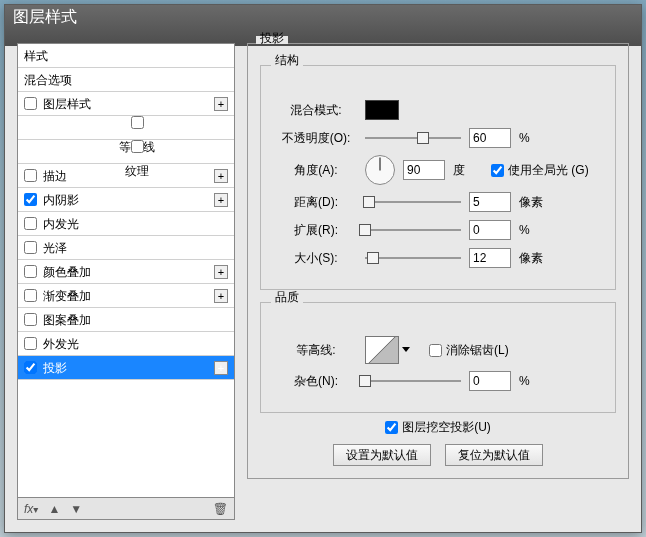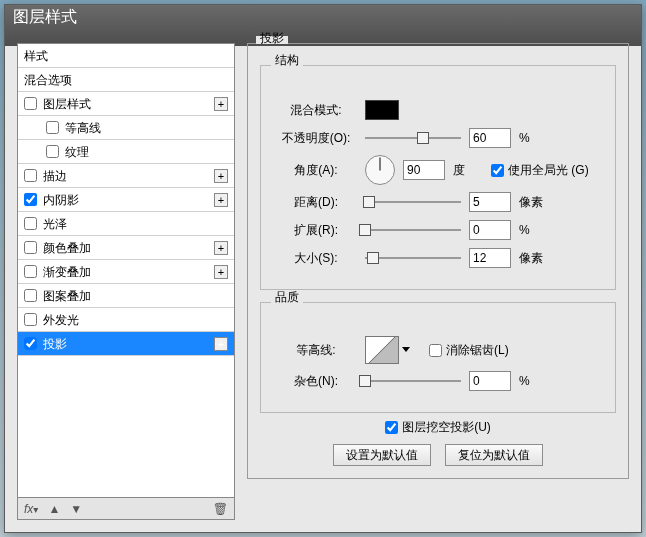--- a/index.html
+++ b/index.html
@@ -4,21 +4,21 @@
 <style>
   * { box-sizing: border-box; margin: 0; padding: 0; }
   body { font-family: "Microsoft YaHei", SimSun, sans-serif; font-size: 12px; background: linear-gradient(180deg,#7fa6bc 0,#9ab8c7 200px,#b0c5d0 400px,#c0d0d8 100%); width:646px; height:537px; position:relative; user-select:none; }
   .win { position:absolute; left:4px; top:4px; right:4px; bottom:4px; background:#e8e8e8; border:1px solid #5b5b5b; box-shadow:0 3px 12px rgba(0,0,0,.35); }
   .titlebar { background:linear-gradient(#6a6a6a,#4d4d4d); color:#fff; height:41px; line-height:24px; padding:0 8px; font-size:16px; }
   .body { position:absolute; top:24px; left:0; right:0; bottom:0; padding:14px 12px 12px; }
   .sidebar { position:absolute; left:12px; top:14px; bottom:12px; width:218px; background:#fff; border:1px solid #888; }
   .sb-list { height:calc(100% - 22px); overflow:hidden; }
   .sb-item { height:24px; line-height:24px; padding:0 6px; border-bottom:1px solid #d0d0d0; display:flex; align-items:center; gap:6px; color:#000; position:relative; }
   .sb-item.header { font-weight:normal; color:#000; }
-  .sb-item.sub { padding-left:28px; }
+  .sb-item.sub { padding-left:28px;flex-direction:column; }
   .sb-item input[type=checkbox] { width:13px; height:13px; }
   .sb-item .plus { position:absolute; right:6px; top:5px; width:14px; height:14px; border:1px solid #888; background:#f0f0f0; display:flex; align-items:center; justify-content:center; font-size:11px; line-height:1; }
   .sb-item.sel { background:#1a86ff; color:#fff; }
   .sb-footer { height:22px; border-top:1px solid #888; background:#e4e4e4; display:flex; align-items:center; padding:0 6px; gap:10px; color:#555; }
   .sb-footer .spacer { flex:1; }
   .main { position:absolute; left:242px; right:12px; top:14px; bottom:12px; }
   .fieldset { border:1px solid #9a9a9a; margin-bottom:10px; padding:8px 12px 12px; }
   .fieldset > .legend { position:relative; top:-16px; left:-4px; background:#e8e8e8; display:inline-block; padding:0 4px; color:#000; height:8px; }
   .fieldset > .legend span { position:relative; top:-6px; }
   .inner-fs { border:1px solid #b8b8b8; padding:10px 14px 14px; margin-top:-2px; }
@@ -79,20 +79,24 @@
             <span>描边</span>
             <span class="plus">+</span>
           </div>
         <div class="sb-item">
             <input type="checkbox" checked="" style="">
             <span>内阴影</span>
             <span class="plus">+</span>
           </div>
         <div class="sb-item">
             <input type="checkbox" style="">
+            <span>内发光</span>
+          </div>
+        <div class="sb-item">
+            <input type="checkbox" style="">
             <span>光泽</span>
           </div>
         <div class="sb-item">
             <input type="checkbox" style="">
             <span>颜色叠加</span>
             <span class="plus">+</span>
           </div>
         <div class="sb-item">
             <input type="checkbox" style="">
             <span>渐变叠加</span>

